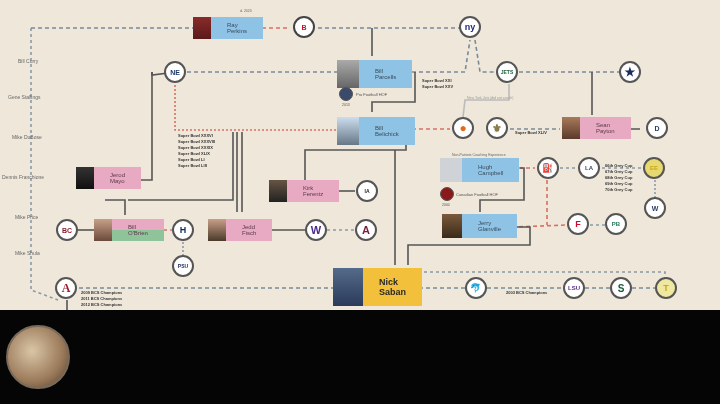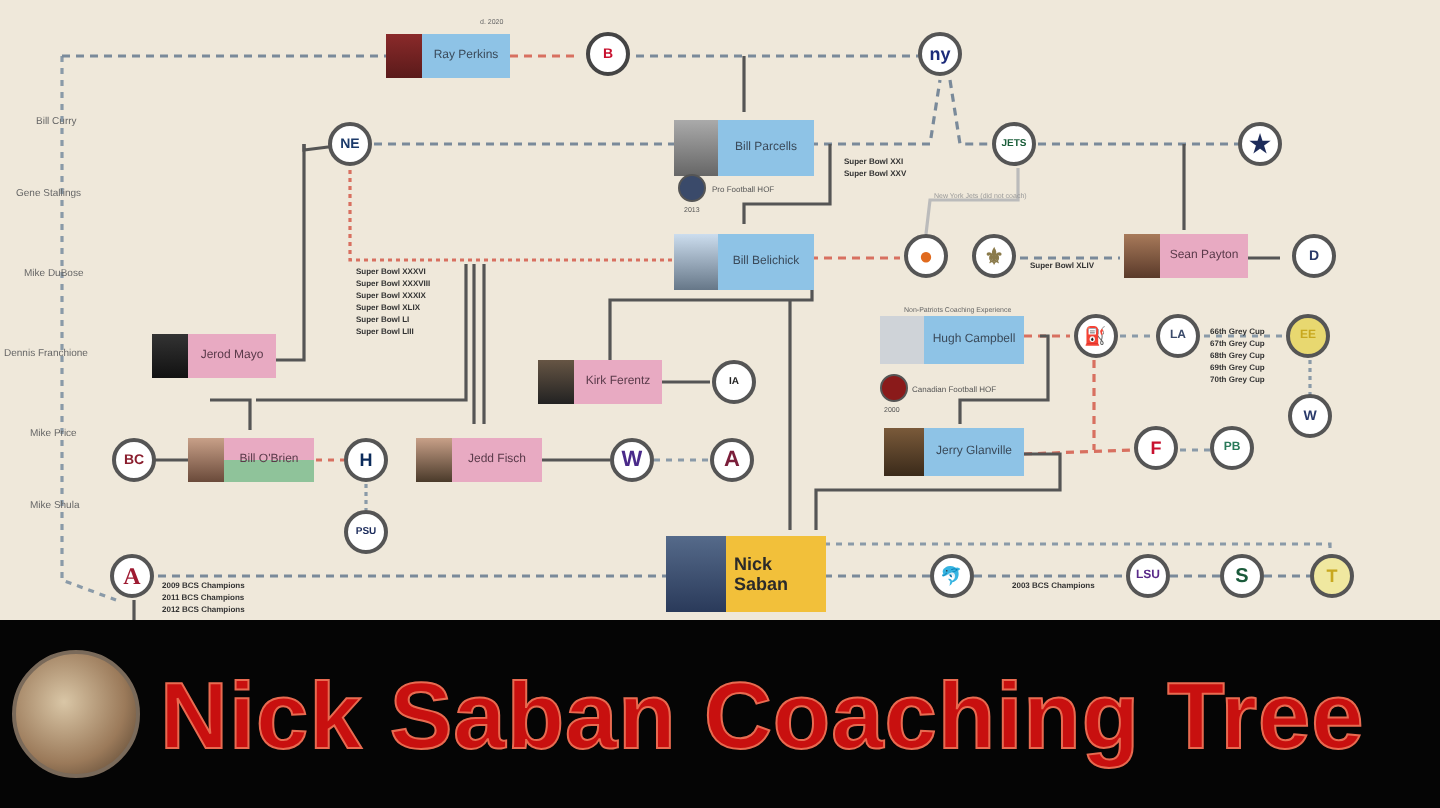--- a/index.html
+++ b/index.html
@@ -1,21 +1,21 @@
 <!DOCTYPE html>
 <html><head>
 <meta charset="utf-8">
 <style>
   * { box-sizing: border-box; margin: 0; padding: 0; }
   body { width: 720px; height: 404px; overflow: hidden; background: #000; font-family: "Liberation Sans", sans-serif; }
   #canvas { position: absolute; left: 0; top: 0; width: 720px; height: 310px; background: #efe8da; overflow: hidden; }
   #lines { position: absolute; left: 0; top: 0; }
   .node { position: absolute; display: flex; align-items: center; height: 22px; }
   .photo { width: 18px; height: 22px; background: linear-gradient(160deg, #6a5a4a, #3a2e28); flex: none; }
-  .nlabel { height: 22px; display: flex; align-items: center; justify-content: center; font-size: 6px; color: #3a4a5a; padding: 0 4px; flex: 1; }
+  .nlabel { height: 22px; display: flex; align-items: center; justify-content: center; font-size: 6px; color: #3a4a5a; padding: 0 16px; flex: 1; }
   .blue .nlabel { background: #8ec3e6; }
   .pink .nlabel { background: #e8aac2; color: #5a3a4a; }
   .gold .nlabel { background: #f2c03a; color: #2a2a2a; font-weight: bold; }
   .team { position: absolute; width: 22px; height: 22px; border-radius: 50%; background: #fff; border: 2px solid #555; display: flex; align-items: center; justify-content: center; font-size: 7px; font-weight: bold; text-align: center; }
   .ptext { position: absolute; font-size: 5px; color: #666; white-space: nowrap; }
   .note { position: absolute; font-size: 4px; color: #333; font-weight: bold; line-height: 6px; white-space: pre; }
   .hof { position: absolute; font-size: 4px; color: #555; white-space: nowrap; }
   #banner { position: absolute; left: 0; top: 310px; width: 720px; height: 94px; background: #050505; display: flex; align-items: center; }
   #logo { width: 64px; height: 64px; border-radius: 50%; margin-left: 6px; background: radial-gradient(circle at 40% 40%, #d9c6a6, #9b7a5a 60%, #4a3a2a); border: 2px solid #7a6a5a; flex: none; }
   #title { color: #c8100f; font-size: 47px; font-weight: bold; margin-left: 10px; -webkit-text-stroke: 1px #e86a50; letter-spacing: 0.5px; white-space: nowrap; }
@@ -200,14 +200,13 @@
   </div>
   <div class="team" style="left:465px;top:277px;color:#0a8a8a;font-size:9px;">🐬</div>
   <div class="note" style="left:506px;top:290px;">2003 BCS Champions</div>
   <div class="team" style="left:563px;top:277px;color:#5a2a8a;font-size:6px;">LSU</div>
   <div class="team" style="left:610px;top:277px;color:#1a5a3a;font-size:10px;">S</div>
   <div class="team" style="left:655px;top:277px;color:#c8a81e;background:#f0e8a0;font-size:9px;">T</div>
 </div>
 
 <div id="banner">
   <div id="logo"></div>
-  <div id="title">Nick Saban Coaching Tree</div>
 </div>
 
 </body></html>

